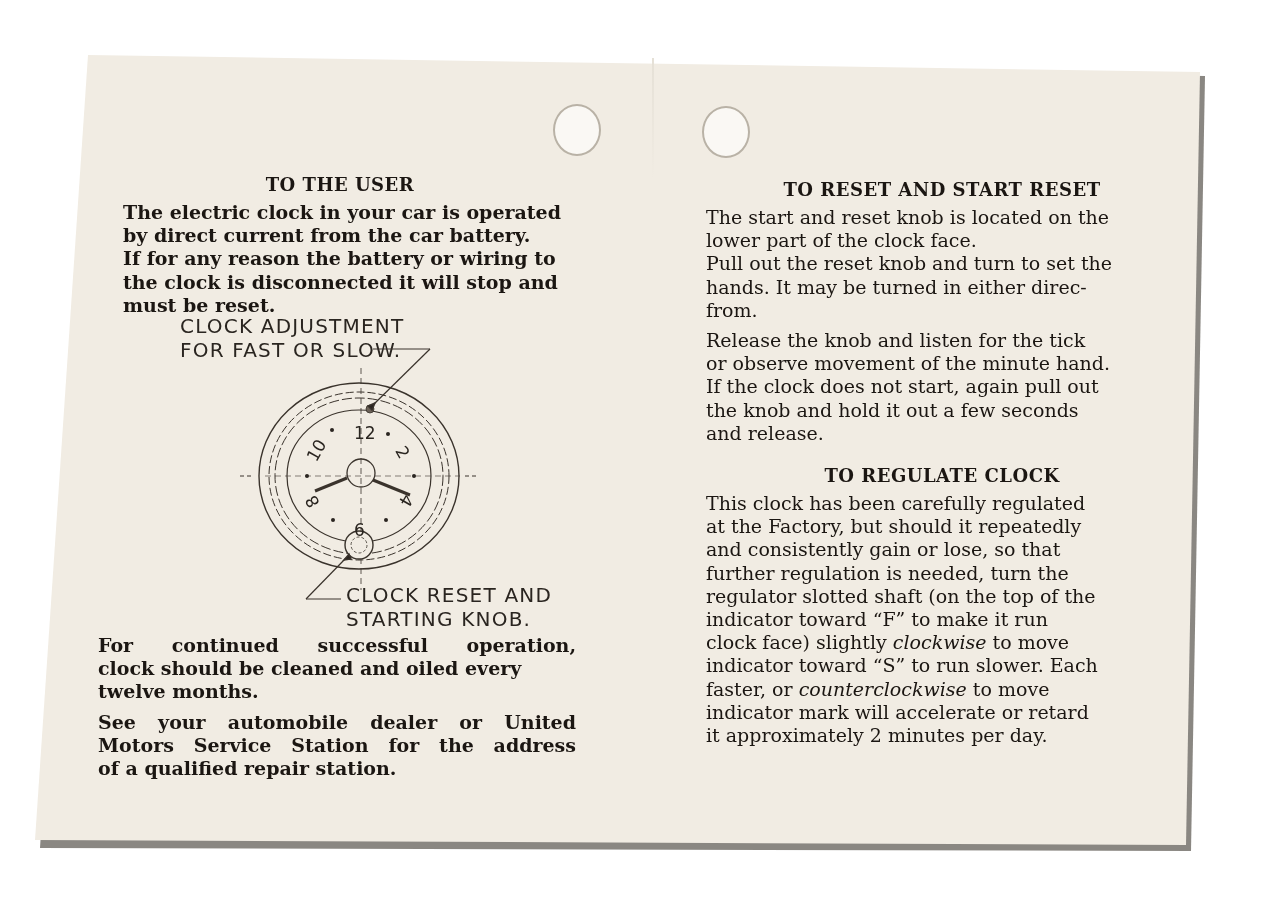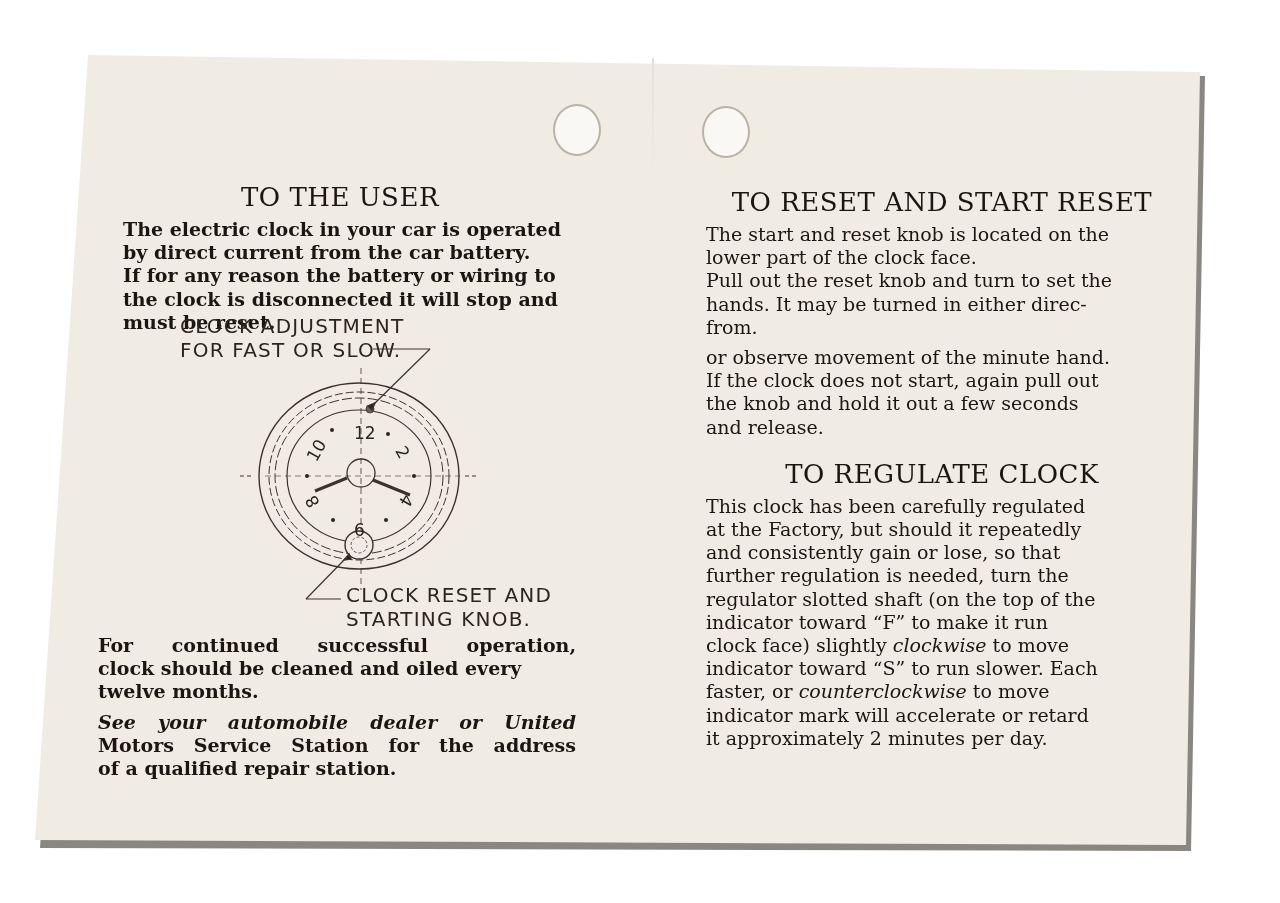--- a/index.html
+++ b/index.html
@@ -11,21 +11,21 @@
   }
   .shadow{
     position:absolute;left:0;top:0;width:1280px;height:903px;
     background:#8a8782;
     clip-path:polygon(92px 60px, 1205px 76px, 1191px 851px, 40px 848px);
     filter:blur(2px);
   }
   .fold{position:absolute;left:652px;top:58px;width:2px;height:120px;background:linear-gradient(#e5e0d6,transparent);}
   .hole{position:absolute;width:44px;height:48px;border-radius:50%;border:2px solid #b9b2a6;background:#faf8f4;}
   .col{position:absolute;color:#1b1612;}
-  .heading{font-family:"DejaVu Serif",serif;font-weight:normal;font-size:26px;letter-spacing:0.5px;text-align:center;margin:12px;}
+  .heading{font-family:"DejaVu Serif",serif;font-weight:bold;font-size:18px;letter-spacing:0.5px;text-align:center;margin:4px;}
   .para{font-family:"DejaVu Serif",serif;font-size:19px;line-height:23.2px;margin:0;text-align:justify;text-align-last:left;}
   .left .para{font-weight:bold;}
   .gap{height:7px;}
   .label{position:absolute;font-family:"DejaVu Sans",sans-serif;font-size:20px;letter-spacing:1.2px;color:#2a2520;line-height:24px;}
   em{font-style:italic;}
 </style>
 </head>
 <body>
 
 <div class="shadow"></div>
@@ -104,37 +104,38 @@
 </svg>
 
 <div class="col left" style="left:98px;top:634px;width:478px;">
   <div>
     <p class="para" style="text-align-last:justify;">For continued successful operation,</p>
     <p class="para">clock should be cleaned and oiled every</p>
     <p class="para">twelve months.</p>
   </div>
   <div class="gap"></div>
   <div>
-    <p class="para" style="text-align-last:justify;font-style:italic;">See your automobile dealer or United</p>
+    <p class="para" style="text-align-last:justify;">See your automobile dealer or United</p>
     <p class="para" style="text-align-last:justify;">Motors Service Station for the address</p>
     <p class="para">of a qualified repair station.</p>
   </div>
 </div>
 
 <div class="col right" style="left:706px;top:175px;width:472px;">
   <h2 class="heading" style="margin-bottom:6px;">TO RESET AND START RESET</h2>
   <div>
     <p class="para">The start and reset knob is located on the</p>
     <p class="para">lower part of the clock face.</p>
     <p class="para">Pull out the reset knob and turn to set the</p>
     <p class="para">hands. It may be turned in either direc-</p>
     <p class="para">from.</p>
   </div>
   <div class="gap"></div>
   <div>
+    <p class="para">Release the knob and listen for the tick</p>
     <p class="para">or observe movement of the minute hand.</p>
     <p class="para">If the clock does not start, again pull out</p>
     <p class="para">the knob and hold it out a few seconds</p>
     <p class="para">and release.</p>
   </div>
 
   <h2 class="heading" style="margin-top:20px;margin-bottom:6px;">TO REGULATE CLOCK</h2>
   <div>
     <p class="para">This clock has been carefully regulated</p>
     <p class="para">at the Factory, but should it repeatedly</p>

